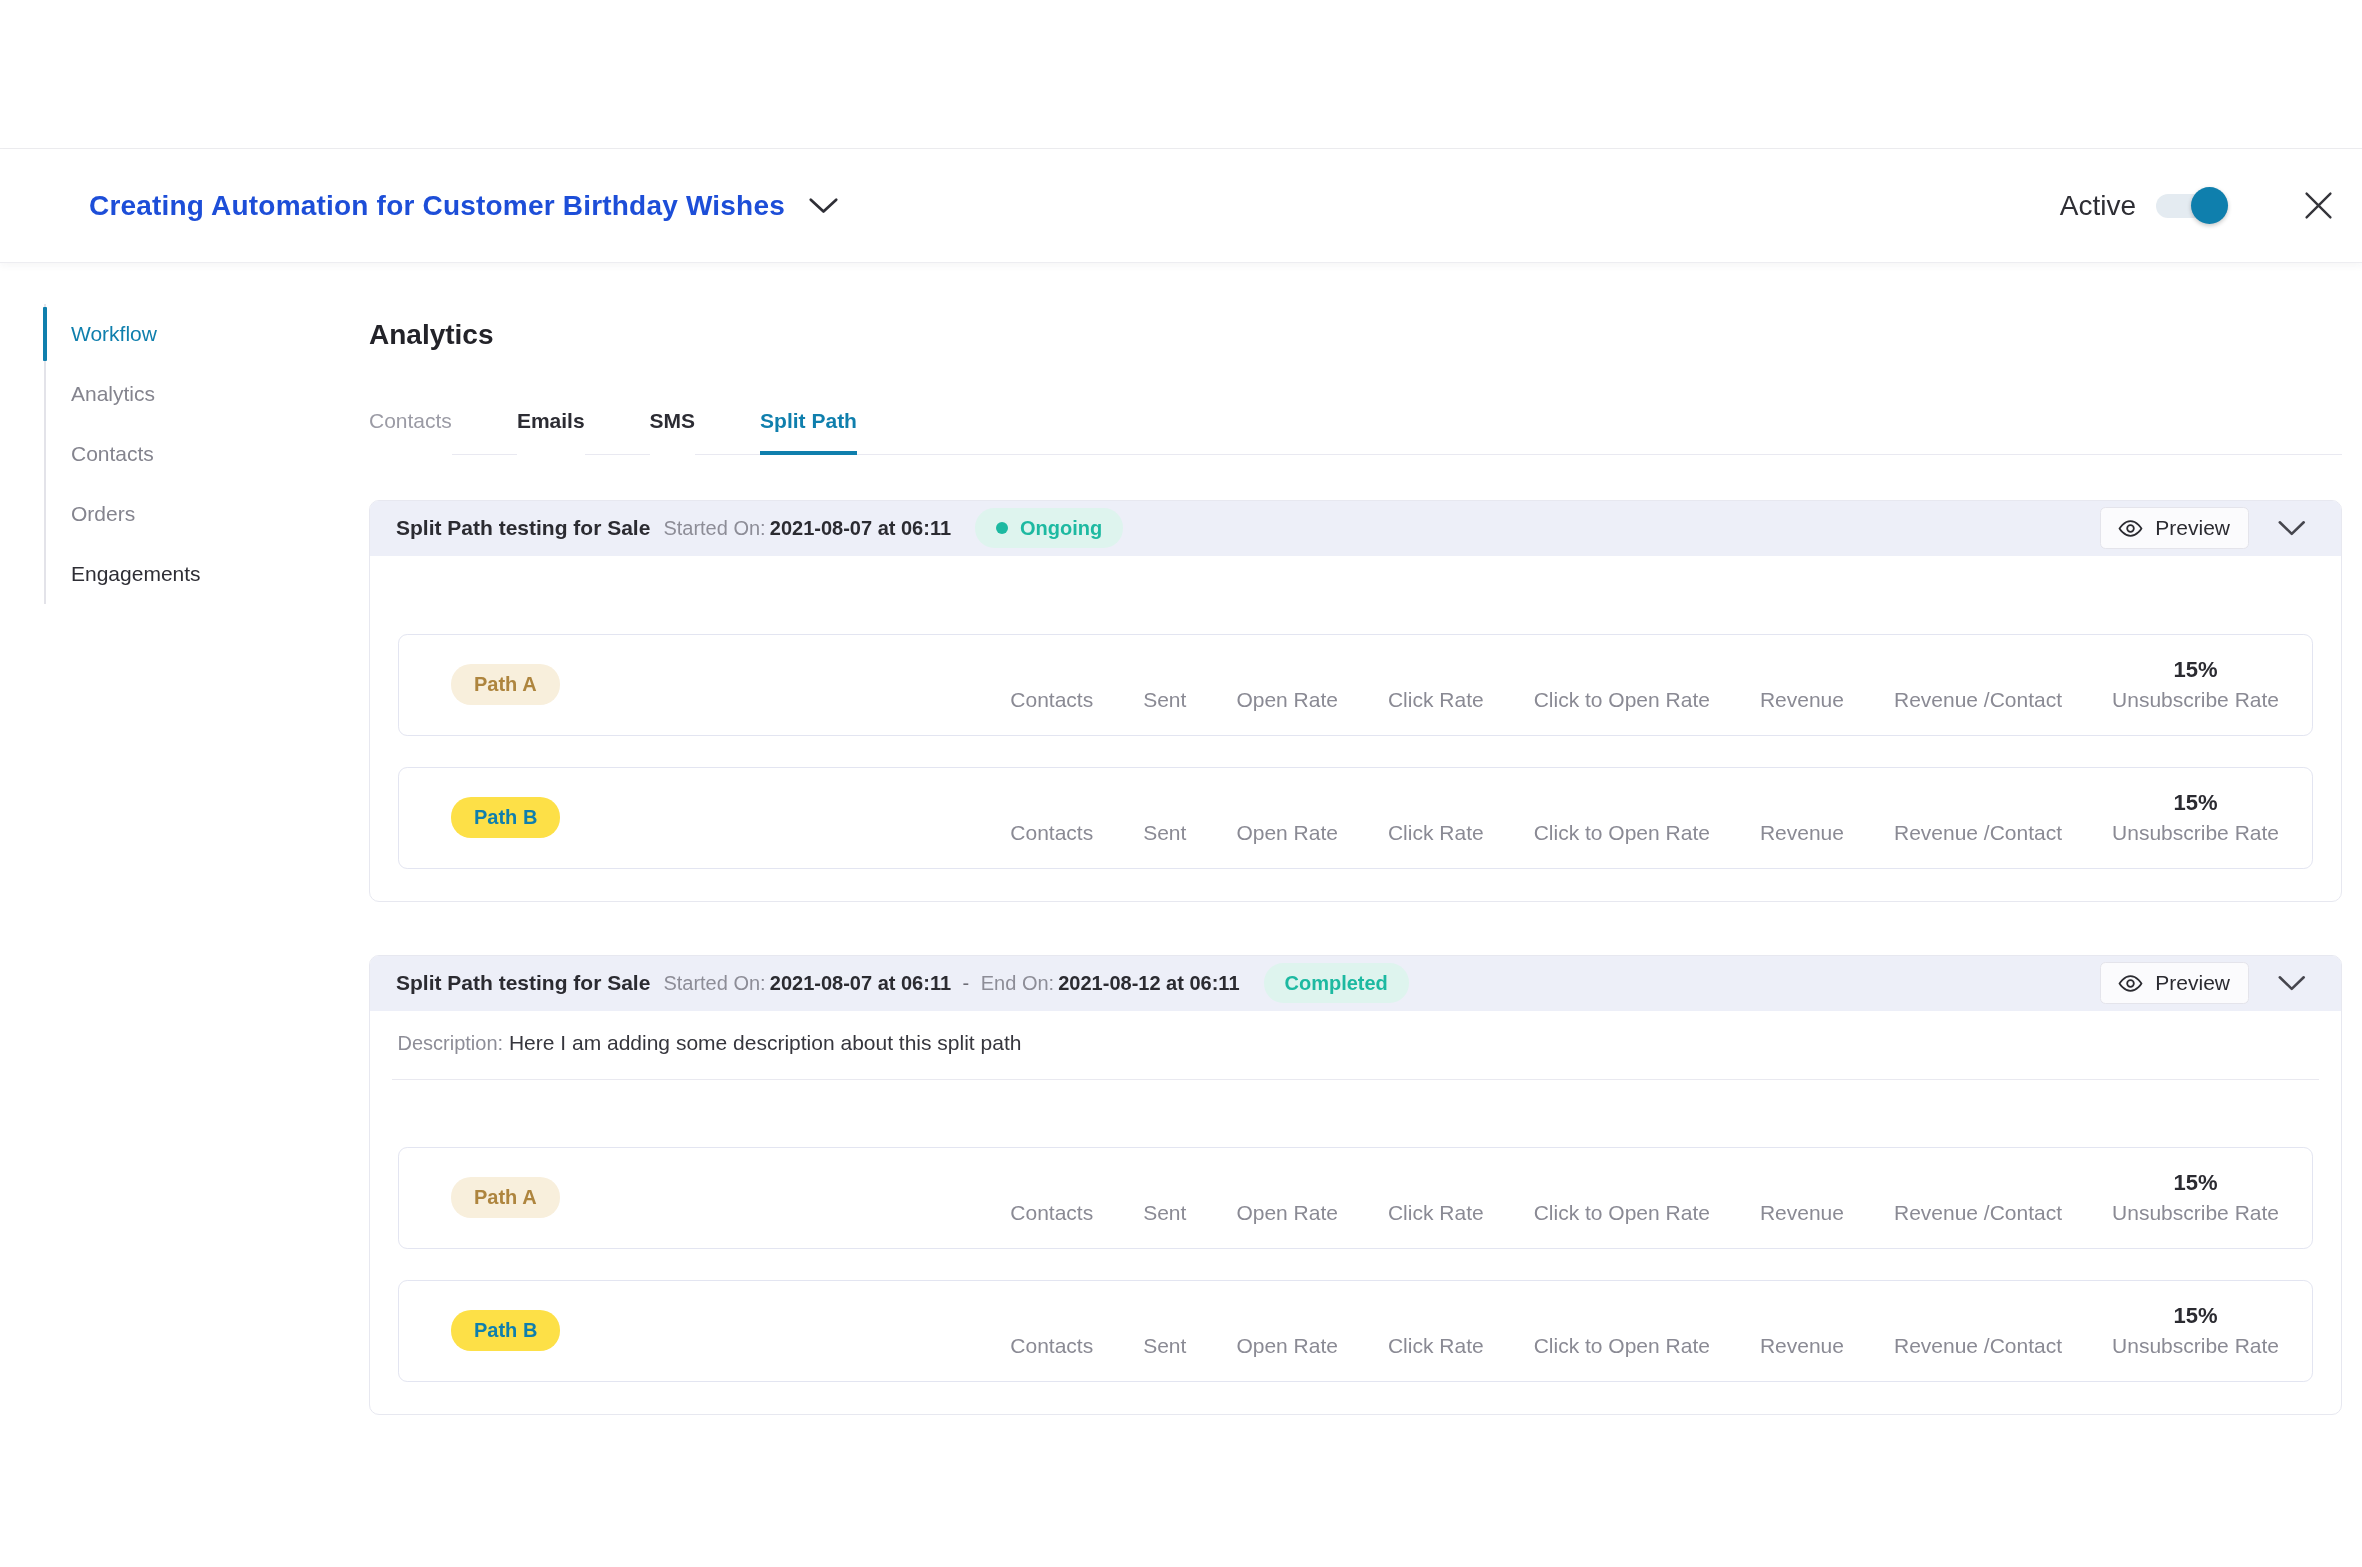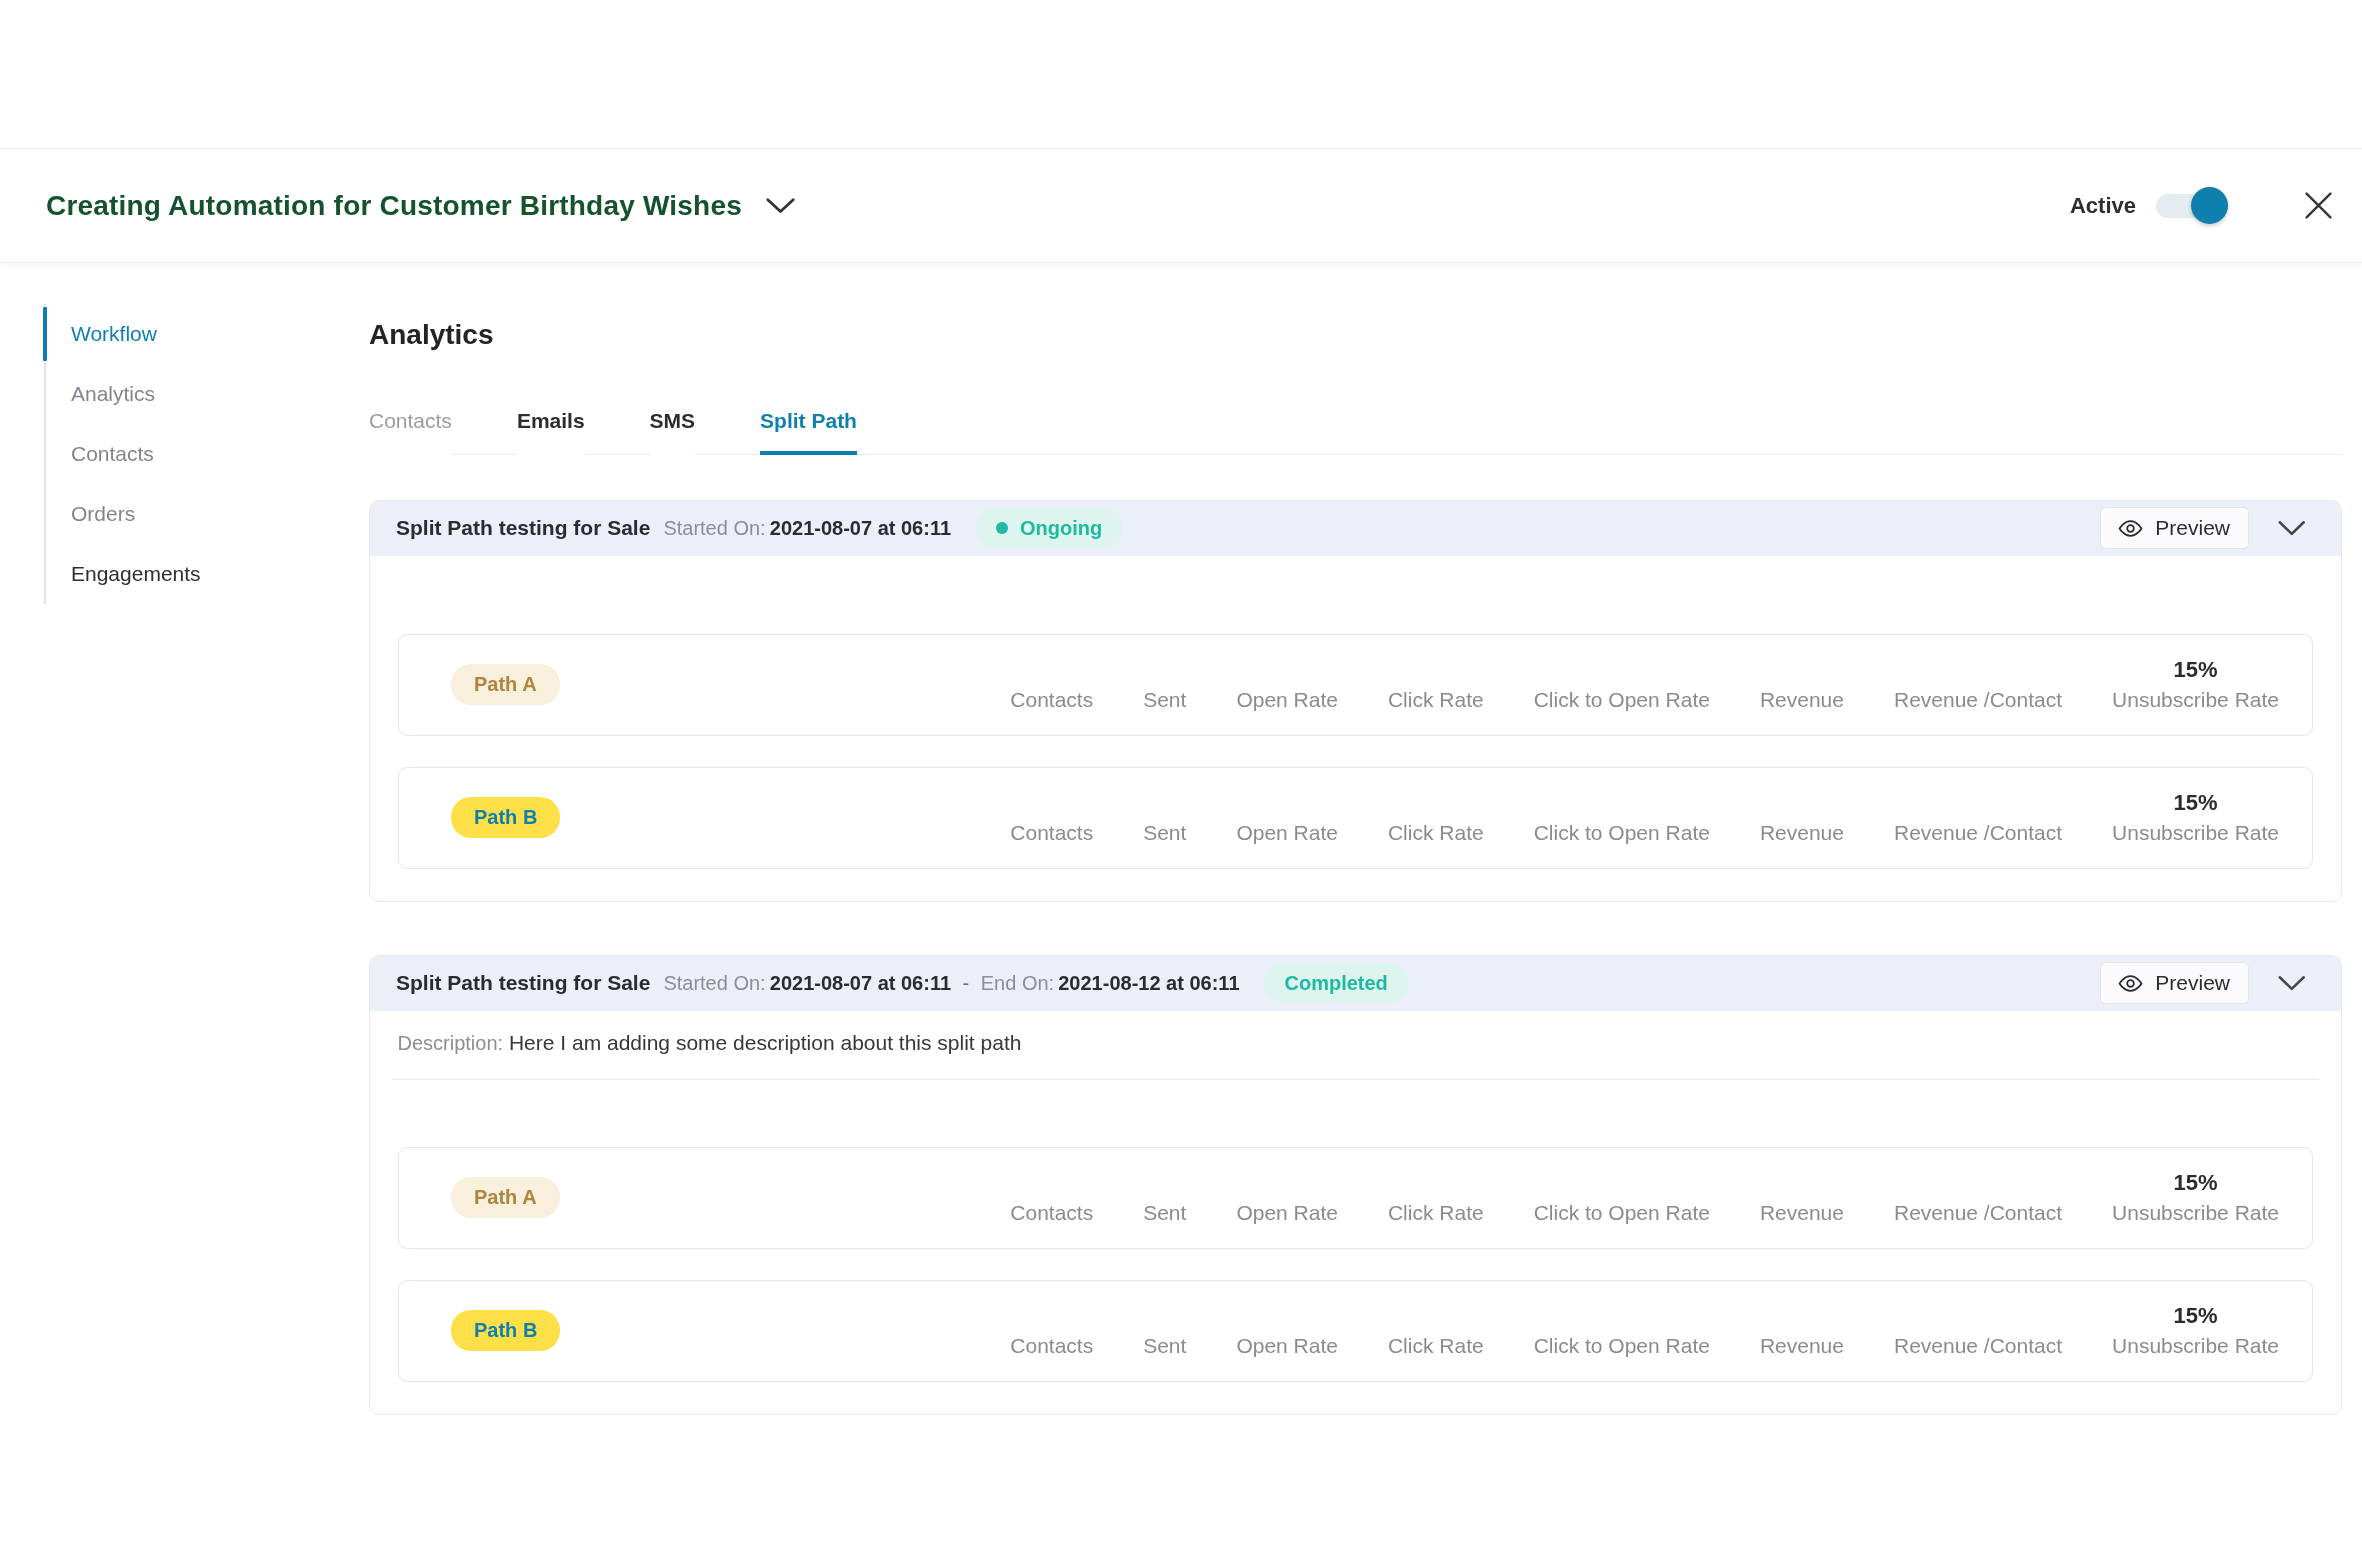--- a/index.html
+++ b/index.html
@@ -15,24 +15,24 @@
   .modal { position: absolute; top: 148px; left: 0; right: 0; bottom: 0; border-top: 0.9px solid #ececef; background: #fff; }
 
   
   .topbar {
     height: 114px; display: flex; align-items: center;
     padding: 0 28px 0 46px;
     border-bottom: 0.9px solid #ededf1;
     box-shadow: 0 3.7px 7.4px rgba(40,40,60,0.045);
     position: relative; z-index: 2; background:#fff;
   }
-  .topbar-title { font-size: 28px; font-weight: 700; color: #14532d; letter-spacing: 0.2px; }
+  .topbar-title { font-size: 28px; font-weight: 700; color: #1d4ed8; letter-spacing: 0.2px; margin-left: 43px; }
   .title-chevron { margin-left: 22px; display: flex; align-items: center; cursor: pointer; }
   .topbar-right { margin-left: auto; display: flex; align-items: center; }
-  .active-label { font-size: 22px; color: #2e2e34; font-weight: 700; }
+  .active-label { font-size: 28px; color: #2e2e34; font-weight: 400; }
   .switch { width: 72px; height: 37px; position: relative; margin-left: 20px; cursor: pointer; }
   .switch-track { position: absolute; left: 0; right: 0; top: 6.5px; height: 24px; border-radius: 12px; background: #e4ebf1; }
   .switch-knob { position: absolute; right: 0; top: 0; width: 37px; height: 37px; border-radius: 50%; background: #0f7fad; box-shadow: 0 1.8px 4.6px rgba(0,0,0,0.22); }
   .close-btn { margin-left: 74px; background: none; border: none; cursor: pointer; display: flex; align-items: center; }
 
   
   .layout { display: flex; align-items: flex-start; }
   .sidebar { width: 369px; padding: 41px 0 0 44px; flex: none; }
   .side-nav { border-left: 2.8px solid #e3e3e9; }
   .side-item { height: 60px; display: flex; align-items: center; padding-left: 25px; font-size: 21px; color: #84848e; position: relative; cursor: pointer; white-space: nowrap; }

